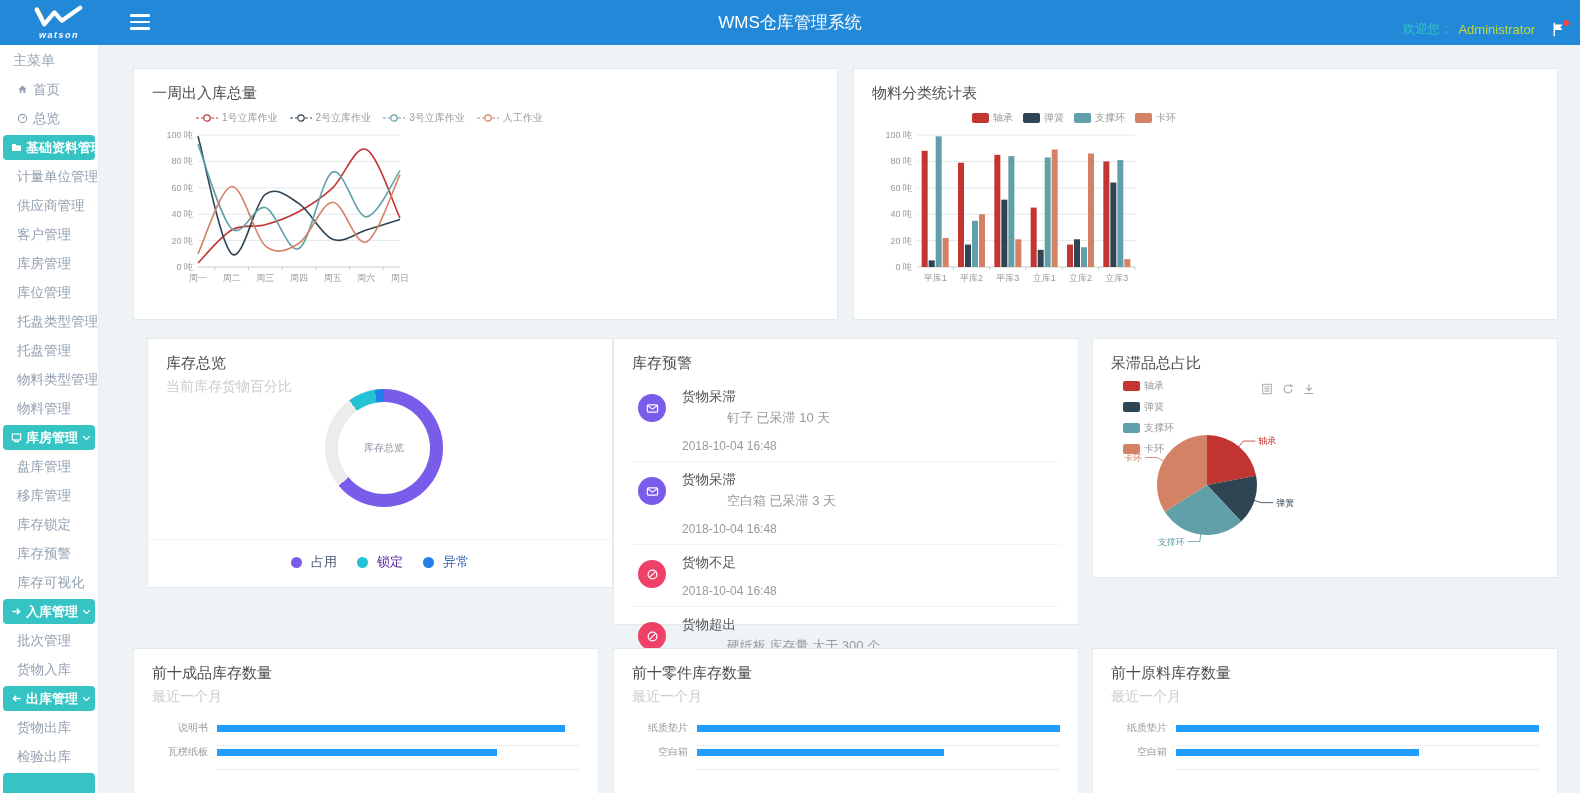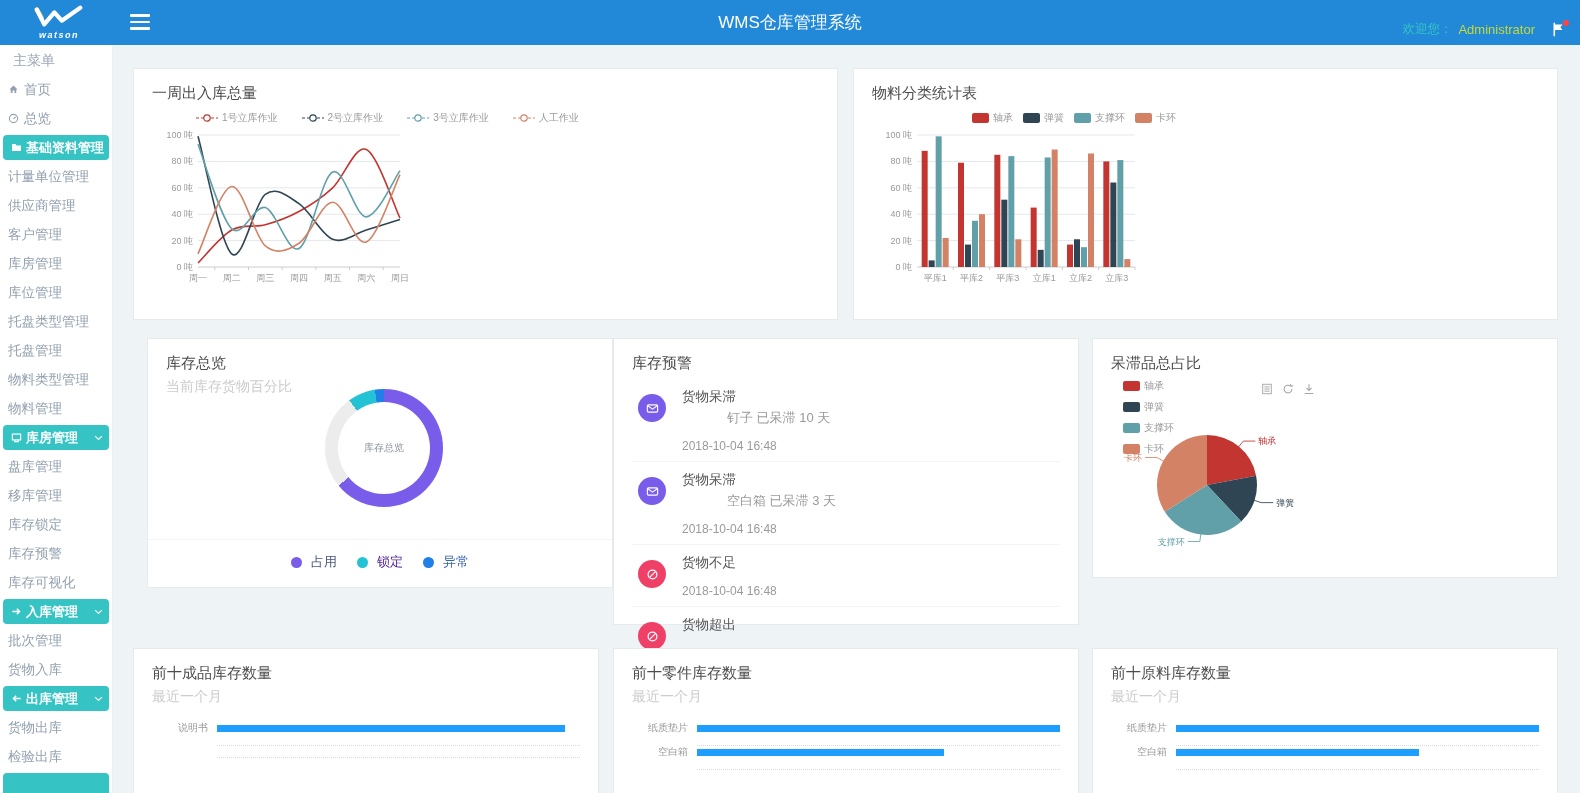--- a/index.html
+++ b/index.html
@@ -16,24 +16,24 @@
   .burger div{height:2.6px;background:#fff;border-radius:1px}
   .app-title{position:absolute;left:50%;top:0;transform:translateX(-50%);line-height:45px;
              color:#fff;font-size:17px;white-space:nowrap}
   .user-area{position:absolute;right:14px;top:0;height:59px;display:flex;align-items:center;gap:6px}
   .welcome{color:#35c4c3;font-size:12.5px}
   .username{color:#c7d835;font-size:13px;cursor:pointer}
   .flagwrap{position:relative;margin-left:10px;cursor:pointer;display:flex}
   .flag-dot{position:absolute;right:-3px;top:-2px;width:6px;height:6px;border-radius:50%;background:#ff4242}
 
   
-  .sidebar{position:absolute;left:0;top:45px;width:112px;bottom:0;background:#fff;overflow:hidden;
+  .sidebar{position:absolute;left:0;top:45px;width:98px;bottom:0;background:#fff;overflow:hidden;
            box-shadow:1px 0 0 #eceff2;z-index:10}
   .side-section{height:30px;line-height:30px;padding-left:13px;color:#99a6b3;font-size:14px}
-  .side-link{height:29px;padding-left:8px;color:#93a1b0;font-size:13.5px;display:flex;align-items:center;
+  .side-link{height:29px;padding-left:17px;color:#93a1b0;font-size:13.5px;display:flex;align-items:center;
              gap:5px;cursor:pointer;white-space:nowrap}
   .side-link .ic{display:inline-flex;color:#93a1b0}
   .side-active{height:25px;margin:2px 3px;border-radius:4px;background:#35c4c3;color:#fff;font-size:13px;
                font-weight:bold;display:flex;align-items:center;gap:4px;padding:0 6px 0 8px;cursor:pointer;
                white-space:nowrap}
   .side-active .ic{display:inline-flex;color:#fff}
   .side-active .chev{margin-left:auto;display:inline-flex;color:#fff}
 
   
   .content{position:absolute;left:118px;top:45px;right:0;bottom:0;background:#eef3f6;overflow:hidden}
@@ -43,21 +43,21 @@
   #card-weekly{left:15px;top:23px;width:705px;height:252px}
   #card-material{left:735px;top:23px;width:705px;height:252px}
   #card-donut{left:29px;top:293px;width:466px;height:250px}
   #card-alerts{left:495px;top:293px;width:466px;height:287px}
   #card-pie{left:974px;top:293px;width:466px;height:240px}
   #card-finished{left:15px;top:603px;width:466px;height:240px}
   #card-parts{left:495px;top:603px;width:466px;height:240px}
   #card-raw{left:974px;top:603px;width:466px;height:240px}
 
   
-  .legend-row{position:absolute;display:flex;gap:24px;align-items:center;font-size:10px;color:#999}
+  .legend-row{position:absolute;display:flex;gap:12px;align-items:center;font-size:10px;color:#999}
   #weekly-legend{left:62px;top:42px}
   #bar-legend{left:118px;top:42px;gap:10px}
   .lg-item{display:flex;align-items:center;gap:4px;cursor:pointer}
   .lg-rect{width:17px;height:10px;border-radius:2px;display:inline-block}
   #weekly-svg{position:absolute;left:22px;top:56px}
   #bar-svg{position:absolute;left:18px;top:56px}
 
   
   #donut{position:absolute;left:177px;top:50px;width:118px;height:118px;border-radius:50%}
   #donut-hole{position:absolute;left:13px;top:13px;width:92px;height:92px;background:#fff;border-radius:50%;
@@ -464,20 +464,21 @@
           <div>
             <div class="al-ic" style="background: rgb(239, 65, 104);">
               <svg viewBox="0 0 16 16" width="13" height="13">
                 <circle cx="8" cy="8" r="5.4" fill="none" stroke="#fff" stroke-width="1.5"></circle>
                 <path d="M4.4 11.6 L11.6 4.4" stroke="#fff" stroke-width="1.5"></path>
               </svg>
             </div>
           </div>
           <div>
             <div class="al-title">货物超出</div>
+            <div class="al-desc">硬纸板 库存量 大于 300 个</div>
             <div class="al-time">2018-10-04 16:48</div>
           </div>
         </div>
       </div>
   </section>
 
   <section class="card" id="card-pie">
     <h3>呆滞品总占比</h3>
     <div id="pie-legend">
         <div class="lg-item">
@@ -536,20 +537,26 @@
     <h3>前十成品库存数量</h3>
     <p class="sub">最近一个月</p>
     <div class="hlist" id="hbar-finished">
         <div class="hrow">
           <span class="hlabel">说明书</span>
           <div class="htrack">
             <div class="hbar" style="width: 96%; background: rgb(30, 159, 255);"></div>
           </div>
         </div>
         <div class="hdots"></div>
+        <div class="hrow">
+          <span class="hlabel">瓦楞纸板</span>
+          <div class="htrack">
+            <div class="hbar" style="width: 77%; background: rgb(30, 159, 255);"></div>
+          </div>
+        </div>
         <div class="hdots"></div>
       </div>
   </section>
 
   <section class="card" id="card-parts">
     <h3>前十零件库存数量</h3>
     <p class="sub">最近一个月</p>
     <div class="hlist" id="hbar-parts">
         <div class="hrow">
           <span class="hlabel">纸质垫片</span>

